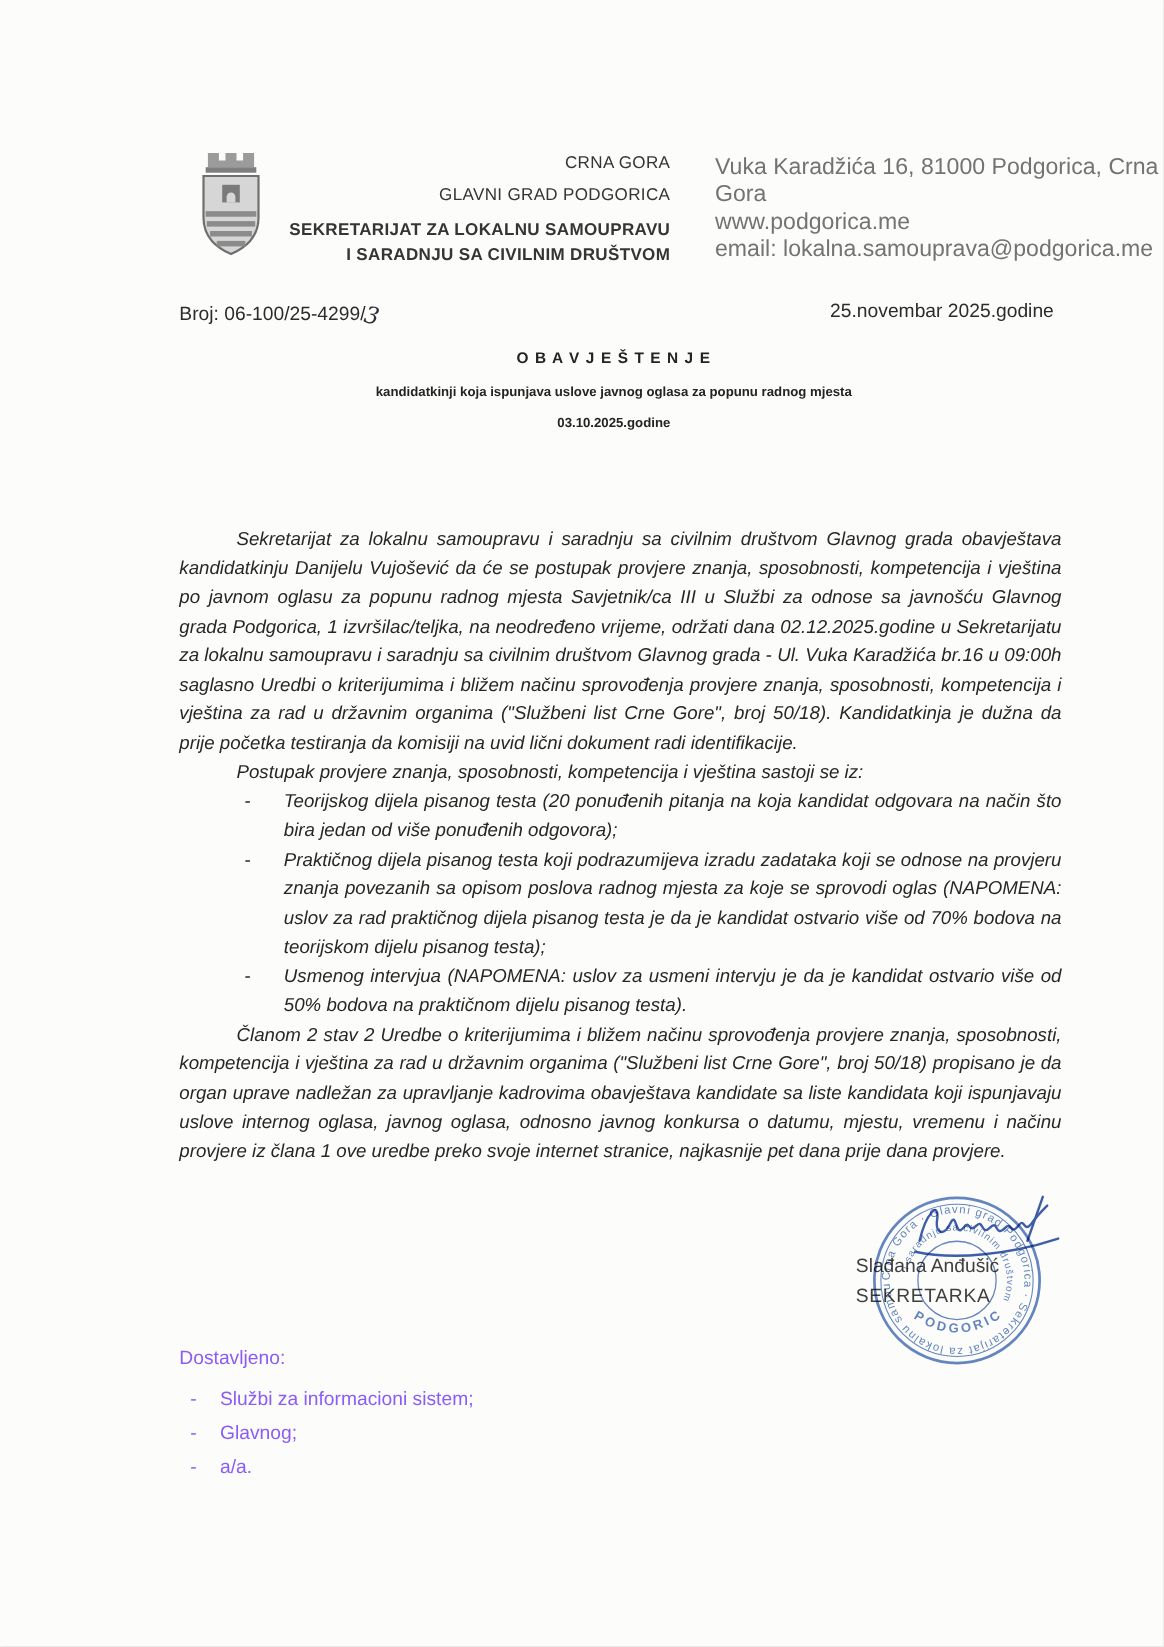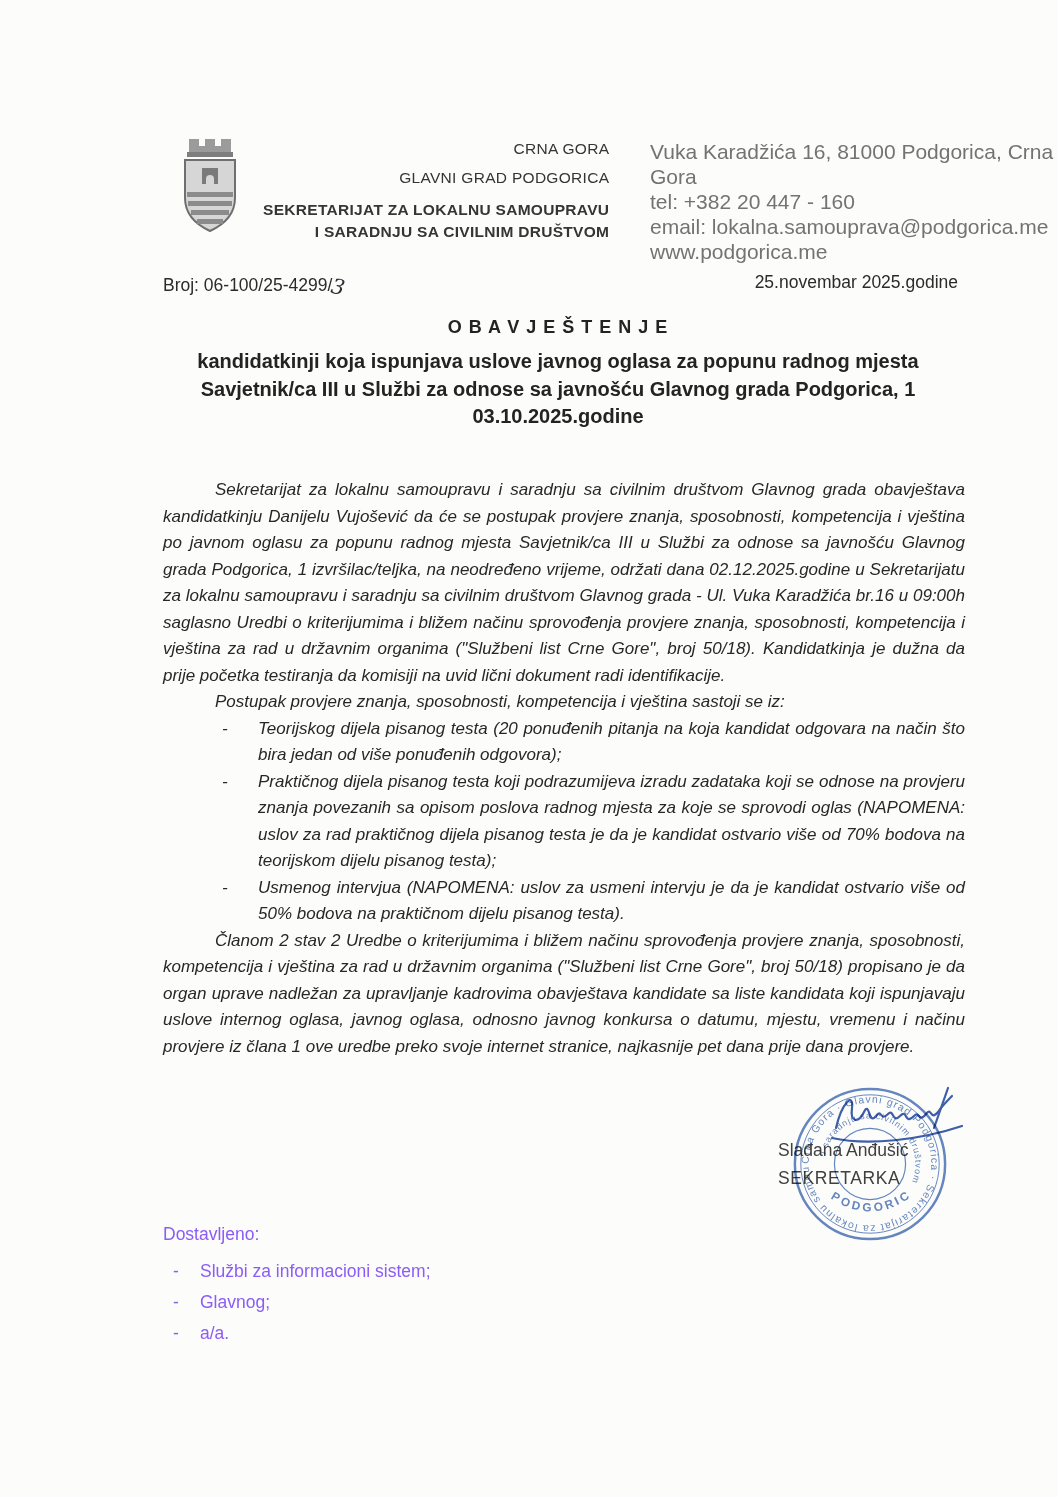--- a/index.html
+++ b/index.html
@@ -16,22 +16,22 @@
   .org-line{font-size:15.5px;color:#353535;letter-spacing:.3px;white-space:nowrap;}
   .org-line.l1{margin-bottom:11px;}
   .org-line.l2{margin-bottom:12px;}
   .org-line.l3,.org-line.l4{font-weight:700;line-height:22px;}
   .contact{position:absolute;left:650px;top:139px;font-size:21px;line-height:25px;color:#737373;}
   
   .refrow{position:absolute;left:163px;right:100px;top:272px;display:flex;justify-content:space-between;align-items:flex-start;font-size:17.5px;}
   .hand{font-family:"DejaVu Serif",serif;font-style:italic;font-size:21px;display:inline-block;transform:rotate(12deg) translateY(3px);color:#2e2e38;}
   
   .titleblock{position:absolute;left:150px;right:92px;top:317px;text-align:center;color:#232323;}
-  .doc-title{font-size:18px;font-weight:700;letter-spacing:1px;margin-bottom:10px;}
-  .subtitle{font-size:20px;font-weight:700;line-height:27.5px;text-align:center;}
+  .doc-title{font-size:14px;font-weight:700;letter-spacing:1px;margin-bottom:10px;}
+  .subtitle{font-size:12px;font-weight:700;line-height:27.5px;text-align:center;}
   
   .bodytext{position:absolute;left:163px;width:802px;top:477px;font-size:17px;line-height:26.5px;text-align:justify;color:#272727;font-style:italic;}
   .para{margin:0;text-indent:52px;}
   .li{display:flex;padding-left:59px;}
   .li .marker{width:36px;flex:none;}
   .li .litext{flex:1;text-align:justify;}
   
   .sigblock{position:absolute;left:778px;width:232px;top:1140px;text-align:left;font-size:17.5px;color:#404040;}
   .signame{margin-bottom:7px;}
   .sigtitle{letter-spacing:.6px;}
@@ -65,36 +65,34 @@
     <div class="org">
       <div class="org-line l1">CRNA GORA</div>
       <div class="org-line l2">GLAVNI GRAD PODGORICA</div>
       <div class="org-line l3">SEKRETARIJAT ZA LOKALNU SAMOUPRAVU</div>
       <div class="org-line l4">I SARADNJU SA CIVILNIM DRUŠTVOM</div>
     </div>
   </div>
 
   <div class="contact">
     <div>Vuka Karadžića 16, 81000 Podgorica, Crna Gora</div>
-    <div>tel: +382 20 447 - 160</div>
+    <div>www.podgorica.me</div>
     <div>email: lokalna.samouprava@podgorica.me</div>
-    <div>www.podgorica.me</div>
   </div>
 
   <div class="refrow">
     <div class="refnum">
       <span>Broj: 06-100/25-4299/</span><span class="hand">3</span>
     </div>
     <div class="refdate">25.novembar 2025.godine</div>
   </div>
 
   <div class="titleblock">
     <div class="doc-title">O B A V J E Š T E N J E</div>
     <div class="subtitle">kandidatkinji koja ispunjava uslove javnog oglasa za popunu radnog mjesta</div>
-    <div class="subtitle">Savjetnik/ca III u Službi za odnose sa javnošću Glavnog grada Podgorica, 1</div>
     <div class="subtitle">03.10.2025.godine</div>
   </div>
 
   <div class="bodytext">
     <p class="para">Sekretarijat za lokalnu samoupravu i saradnju sa civilnim društvom Glavnog grada obavještava kandidatkinju Danijelu Vujošević da će se postupak provjere znanja, sposobnosti, kompetencija i vještina po javnom oglasu za popunu radnog mjesta Savjetnik/ca III u Službi za odnose sa javnošću Glavnog grada Podgorica, 1 izvršilac/teljka, na neodređeno vrijeme, održati dana 02.12.2025.godine u Sekretarijatu za lokalnu samoupravu i saradnju sa civilnim društvom Glavnog grada - Ul. Vuka Karadžića br.16 u 09:00h saglasno Uredbi o kriterijumima i bližem načinu sprovođenja provjere znanja, sposobnosti, kompetencija i vještina za rad u državnim organima ("Službeni list Crne Gore", broj 50/18). Kandidatkinja je dužna da prije početka testiranja da komisiji na uvid lični dokument radi identifikacije.</p>
     <p class="para">Postupak provjere znanja, sposobnosti, kompetencija i vještina sastoji se iz:</p>
     <div class="li">
       <span class="marker">-</span>
       <span class="litext">Teorijskog dijela pisanog testa (20 ponuđenih pitanja na koja kandidat odgovara na način što bira jedan od više ponuđenih odgovora);</span>
     </div>

